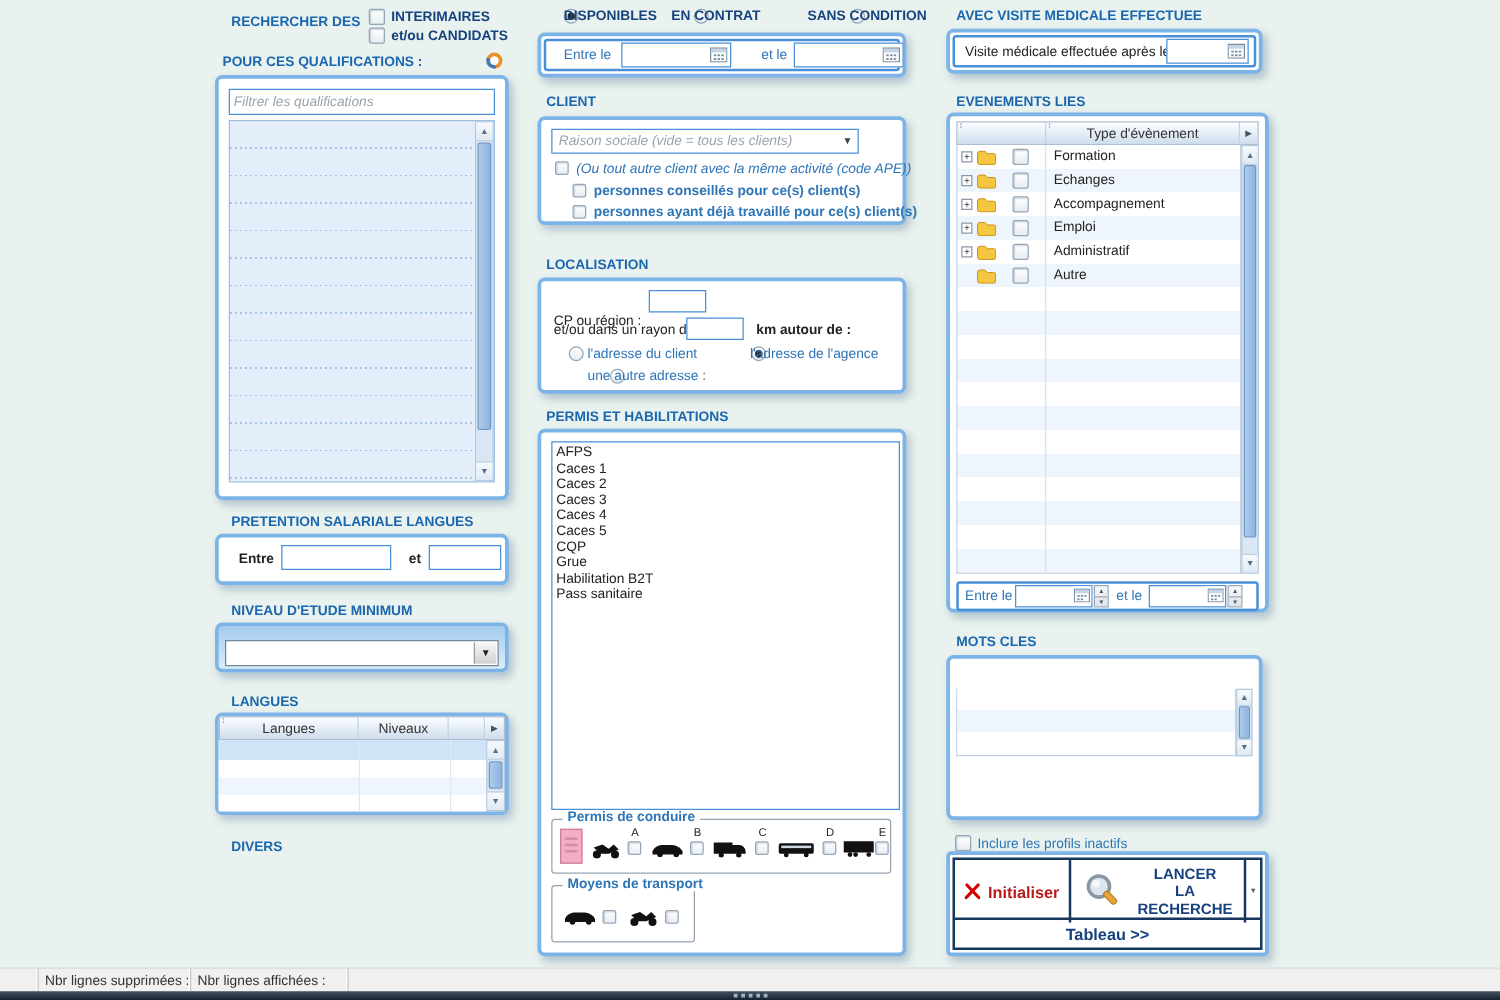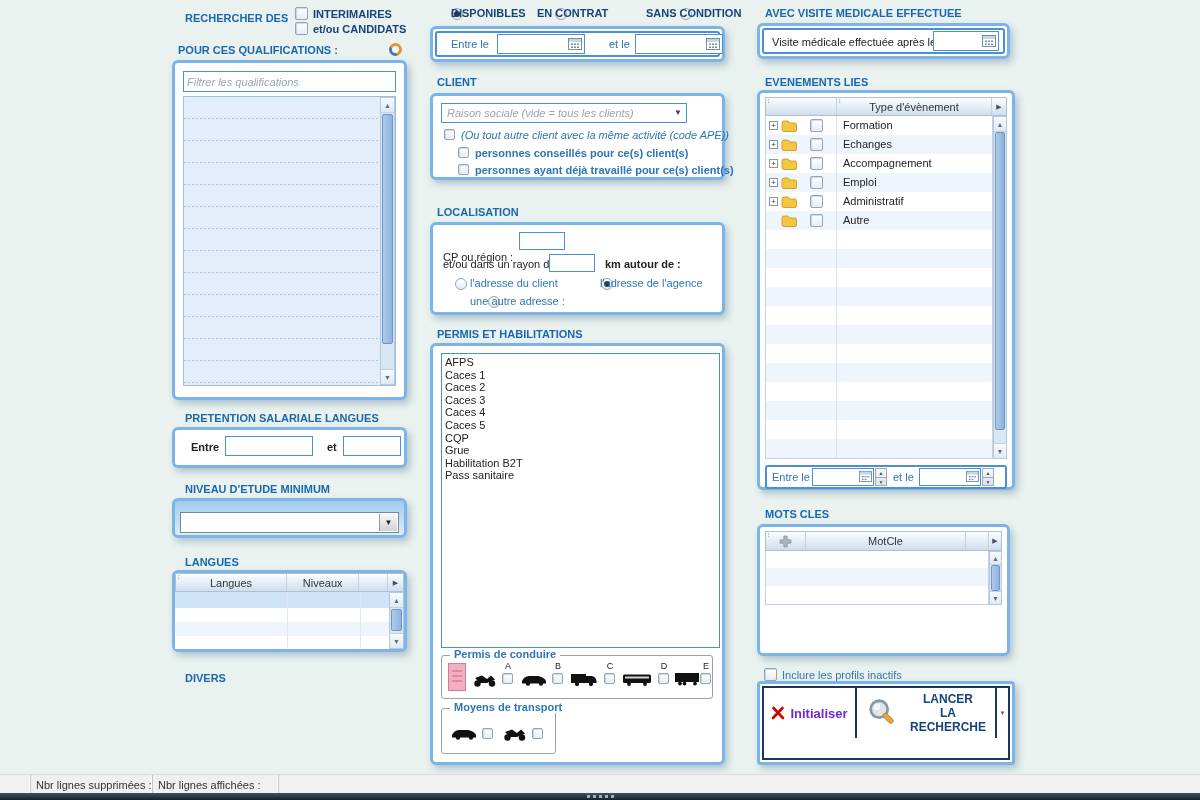--- a/index.html
+++ b/index.html
@@ -417,35 +417,20 @@
       </div>
       <div class="spin" style="left:215px;top:1px;height:18px">
           <div>▲</div>
           <div>▼</div>
         </div>
     </div>
   </div>
 
   <div class="abs sec" style="left:765px;top:508px">MOTS CLES</div>
   <div class="panel" style="left:757px;top:524px;width:253px;height:132px">
-    <div class="thead" style="left:5px;top:4px;width:237px;height:20px">
-      <div class="hcell" style="width:40px">
-          <span class="sortg">↕</span>
-        <svg width="13" height="13" viewBox="0 0 12 12">
-            <path d="M4.5 1 h3 v3.5 H11 v3 H7.5 V11 h-3 V7.5 H1 v-3 h3.5 z" fill="#aab6c2" stroke="#8894a0" stroke-width="0.8"></path>
-          </svg>
-      </div>
-      <div class="hcell" style="width:162px">
-          <span>MotCle</span>
-        </div>
-      <div class="hcell" style="width:23px"></div>
-      <div class="hcell" style="width:12px;border-right:none">
-          <span class="harrow">▶</span>
-        </div>
-    </div>
     <div class="abs" style="left:5px;top:24px;width:224px;height:54px;background:#fff;border:1px solid #c3d1e0;border-top:none;box-sizing:border-box">
       <div style="height:17px;background:#fff"></div>
       <div style="height:18px;background:#eef5fc"></div>
       <div style="height:17px;background:#fff"></div>
     </div>
     <div class="vscroll" style="left:229px;top:24px;width:13px;height:54px">
       <div class="sbtn" style="height:12px">▲</div>
       <div class="thumb" style="top:13px;height:24px"></div>
       <div class="sbtn dn" style="height:12px">▼</div>
     </div>
@@ -453,35 +438,36 @@
 
   <span class="abs cb" style="left:764px;top:668px"></span>
   <div class="abs bluetxt" style="left:782px;top:669px">Inclure les profils inactifs</div>
 
   <div class="panel" style="left:757px;top:681px;width:258px;height:84px;border-radius:4px">
     <div class="abs" style="left:2px;top:2px;right:2px;bottom:2px;border:2px solid #17375e;box-sizing:border-box">
       <div class="abs" style="left:0;top:0;width:93px;height:50px;border-right:2px solid #17375e;box-sizing:border-box;display:flex;align-items:center;justify-content:center;gap:5px;cursor:pointer">
         <svg width="14" height="14" viewBox="0 0 14 14">
             <path d="M2.5 2 L12 12 M11.5 2 L2 12" stroke="#d40000" stroke-width="2.6" stroke-linecap="round"></path>
           </svg>
-        <span style="font-weight:bold;font-size:13px;color:#6d28d9">Initialiser</span>
+        <span style="font-weight:bold;font-size:13px;color:#b91c1c">Initialiser</span>
       </div>
       <div class="abs" style="left:93px;top:0;right:13px;height:50px;display:flex;align-items:center;justify-content:center;gap:12px;cursor:pointer">
         <svg width="32" height="32" viewBox="0 0 34 34">
           <circle cx="14" cy="13" r="9" fill="#dde6ed" stroke="#8a97a5" stroke-width="3"></circle>
           <circle cx="11.5" cy="10.5" r="3.5" fill="#f2f6f9"></circle>
           <rect x="-3" y="-2.5" width="13" height="5" rx="2.2" fill="#e8a33d" stroke="#b97f22" transform="translate(21 20) rotate(45)"></rect>
         </svg>
         <div style="text-align:center;font-weight:bold;font-size:12px;line-height:14px;color:#17427e">
           <div>LANCER</div>
           <div>LA</div>
           <div>RECHERCHE</div>
         </div>
       </div>
       <div class="abs" style="right:0;top:0;width:13px;height:50px;border-left:2px solid #17375e;box-sizing:border-box;display:flex;align-items:center;justify-content:center;font-size:6px;color:#55606c">▼</div>
+      <div class="abs" style="left:0;right:0;bottom:0;height:24px;border-top:2px solid #17375e;box-sizing:border-box;display:flex;align-items:center;justify-content:center;font-weight:bold;font-size:13px;color:#17427e;cursor:pointer">Tableau &gt;&gt;</div>
     </div>
   </div>
 
   
   <div class="statusbar">
     <div class="stcell" style="left:0;width:30px"></div>
     <div class="stcell" style="left:30px;width:122px"></div>
     <div class="stcell" style="left:152px;width:126px"></div>
     <div class="stlbl" style="left:36px">Nbr lignes supprimées :</div>
     <div class="stlbl" style="left:158px">Nbr lignes affichées :</div>

